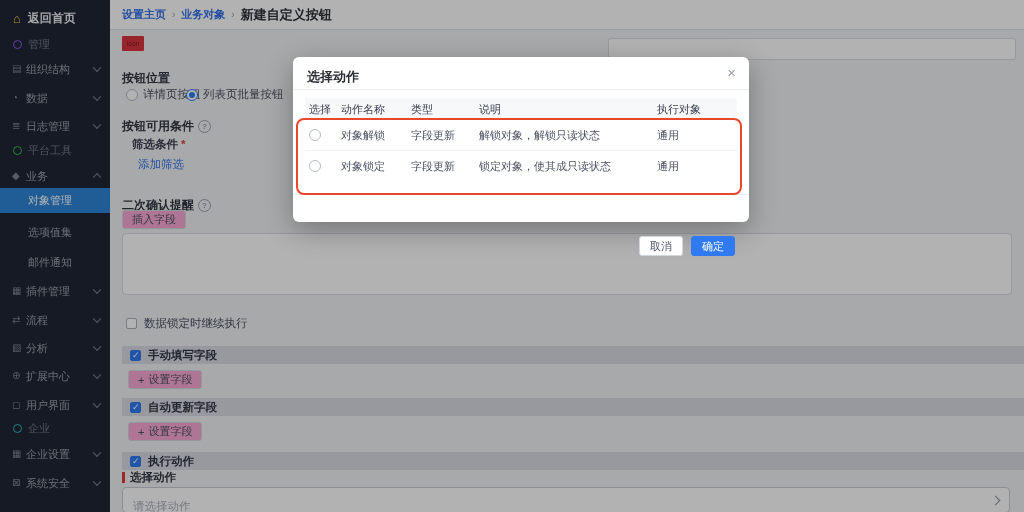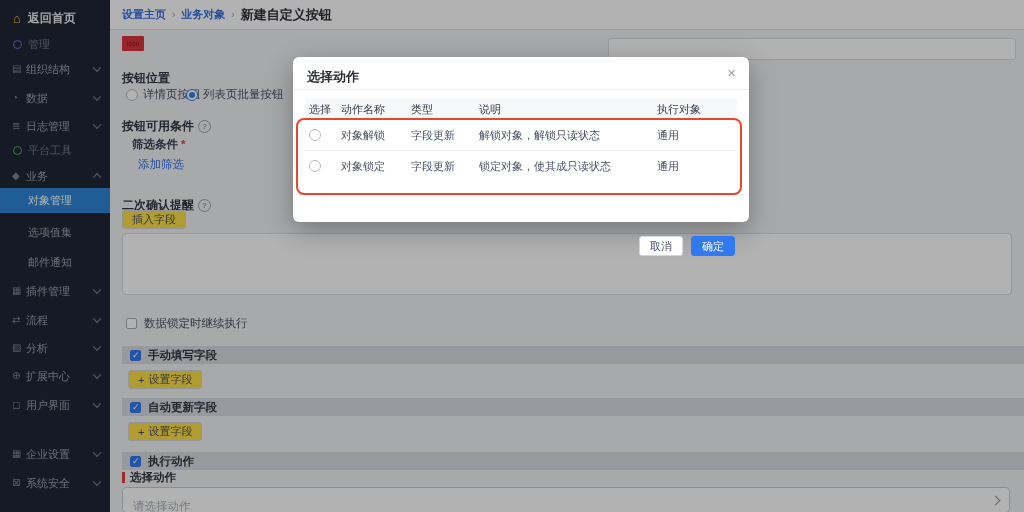--- a/index.html
+++ b/index.html
@@ -47,21 +47,21 @@
   .help{width:11px;height:11px;border:1px solid #9aa0ab;border-radius:50%;font-size:8px;color:#9aa0ab;
         display:inline-flex;align-items:center;justify-content:center;}
   .help::before{content:"?";}
   .rgroup{display:flex;align-items:center;gap:5px;font-size:11.5px;color:#4a5160;cursor:pointer;}
   .radio{width:12px;height:12px;border-radius:50%;border:1px solid #b6bcc6;background:#fff;box-sizing:border-box;position:relative;}
   .radio.on{border-color:#2f7af0;}
   .radio.on::after{content:"";position:absolute;left:2px;top:2px;right:2px;bottom:2px;background:#2f7af0;border-radius:50%;}
   .subline{font-size:11.5px;color:#3a4050;font-weight:bold;}
   .req{color:#e33b3b;margin-left:3px;}
   .link{font-size:11.5px;color:#3572e8;cursor:pointer;}
-  .btn-sm{height:19px;padding:0 9px;font-size:11px;background:#fde047;border:1px solid #d3d7dd;
+  .btn-sm{height:19px;padding:0 9px;font-size:11px;background:#f9a8d4;border:1px solid #d3d7dd;
           border-radius:3px;color:#4a5160;display:inline-flex;align-items:center;gap:4px;cursor:pointer;box-sizing:border-box;}
   .txtarea{left:12px;top:202px;width:888px;height:60px;background:#fff;border:1px solid #d9dce3;border-radius:4px;}
   .cbrow{display:flex;align-items:center;gap:7px;font-size:11.5px;color:#4a5160;cursor:pointer;}
   .cb{width:11px;height:11px;border:1px solid #aab0ba;border-radius:2px;background:#fff;box-sizing:border-box;position:relative;flex:0 0 11px;}
   .cb.checked{background:#2f7af0;border-color:#2f7af0;}
   .cb.checked::after{content:"✓";color:#fff;font-size:9px;position:absolute;left:1px;top:-1px;line-height:11px;}
   .band{left:12px;width:961px;height:18px;background:#d8dce4;display:flex;align-items:center;
         padding-left:8px;box-sizing:border-box;}
   .band .cbrow{font-weight:bold;color:#303540;}
   .sel-label{display:flex;align-items:center;font-size:11.5px;font-weight:bold;color:#303540;}
@@ -153,20 +153,24 @@
   <div class="srow" style="top:366px">
     <span class="sicon">⊕</span>
     <span>扩展中心</span>
     <span class="chev down"></span>
   </div>
   <div class="srow" style="top:395px">
     <span class="sicon">◻</span>
     <span>用户界面</span>
     <span class="chev down"></span>
   </div>
+  <div class="srow cat" style="top:418px">
+    <span class="ring teal"></span>
+    <span>企业</span>
+  </div>
   <div class="srow" style="top:444px">
     <span class="sicon">▦</span>
     <span>企业设置</span>
     <span class="chev down"></span>
   </div>
   <div class="srow" style="top:473px">
     <span class="sicon">⊠</span>
     <span>系统安全</span>
     <span class="chev down"></span>
   </div>

